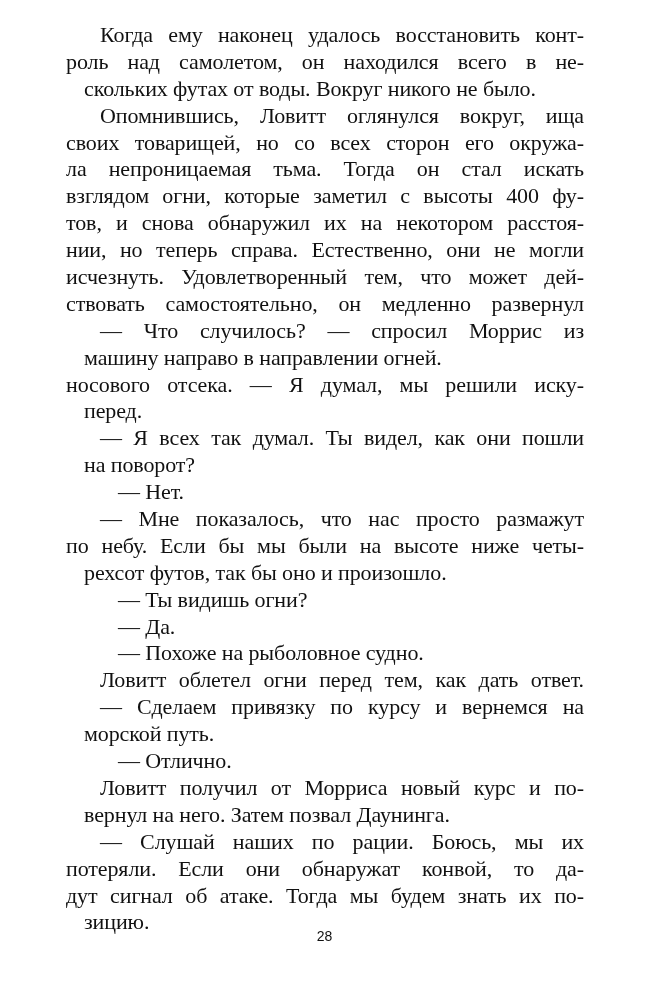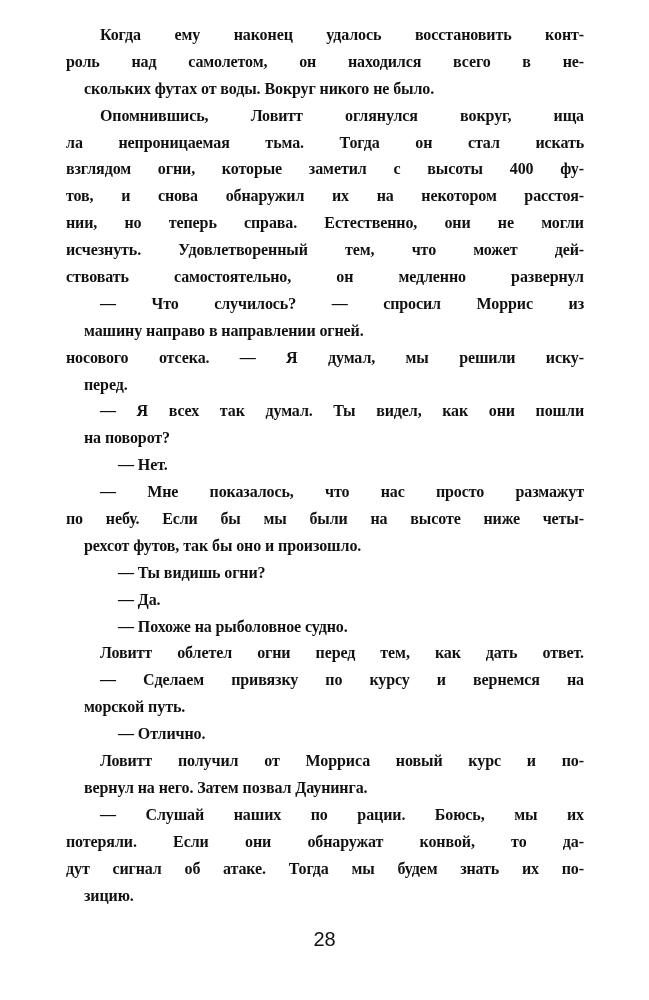--- a/index.html
+++ b/index.html
@@ -1,38 +1,39 @@
 <!DOCTYPE html>
 <html><head>
 <meta charset="utf-8">
 <style>
   html, body { margin: 0; padding: 0; background: #ffffff; }
   body { width: 649px; height: 1000px; position: relative; overflow: hidden; }
   .page {
     position: absolute; left: 66px; top: 22px; width: 518px;
     font-family: "Liberation Serif", "DejaVu Serif", serif;
-    font-size: 16px; line-height: 26.9px; color: #111111;
-    font-weight: bold; letter-spacing: -0.1px;
+    font-size: 22px; line-height: 26.9px; color: #111111;
+    font-weight: normal; letter-spacing: -0.1px;
   }
   .line { display: block; white-space: nowrap; text-align: justify; text-align-last: justify; height: 26.9px; }
   .line.last { text-align-last: left; margin-left: 18px; }
   .line.indent { padding-left: 34px; }
   .page-number {
     position: absolute; left: 0; width: 649px; top: 928px; text-align: center;
-    font-family: "Liberation Sans", "DejaVu Sans", sans-serif; font-size: 20px; color: #111111;
+    font-family: "Liberation Sans", "DejaVu Sans", sans-serif; font-size: 14px; color: #111111;
   }
 </style>
 </head>
 <body>
 
 <div class="page" id="page-body">
     <span class="line indent">Когда ему наконец удалось восстановить конт-</span>
     <span class="line">роль над самолетом, он находился всего в не-</span>
     <span class="line last">скольких футах от воды. Вокруг никого не было.</span>
     <span class="line indent">Опомнившись, Ловитт оглянулся вокруг, ища</span>
+    <span class="line">своих товарищей, но со всех сторон его окружа-</span>
     <span class="line">ла непроницаемая тьма. Тогда он стал искать</span>
     <span class="line">взглядом огни, которые заметил с высоты 400 фу-</span>
     <span class="line">тов, и снова обнаружил их на некотором расстоя-</span>
     <span class="line">нии, но теперь справа. Естественно, они не могли</span>
     <span class="line">исчезнуть. Удовлетворенный тем, что может дей-</span>
     <span class="line">ствовать самостоятельно, он медленно развернул</span>
     <span class="line indent">— Что случилось? — спросил Моррис из</span>
     <span class="line last">машину направо в направлении огней.</span>
     <span class="line">носового отсека. — Я думал, мы решили иску-</span>
     <span class="line last">перед.</span>

